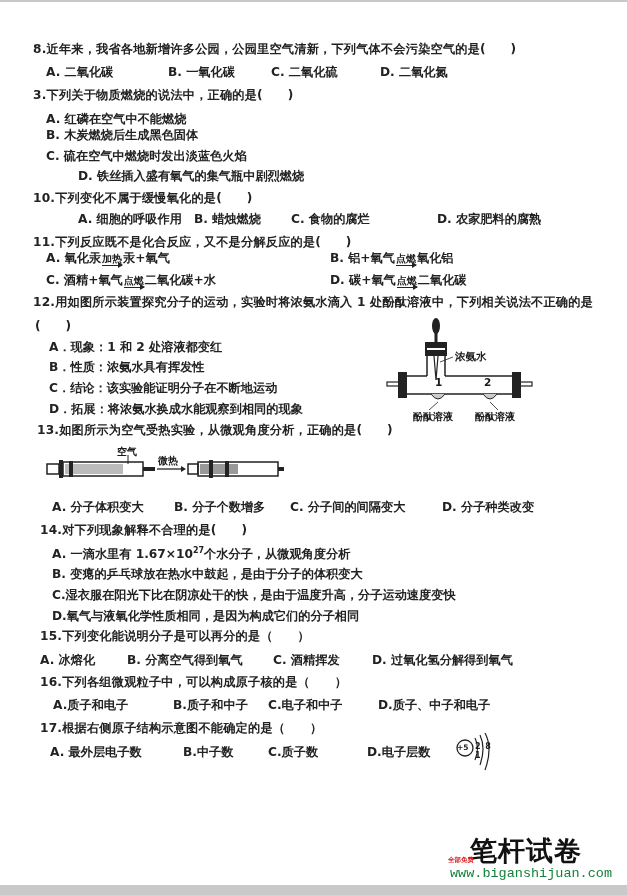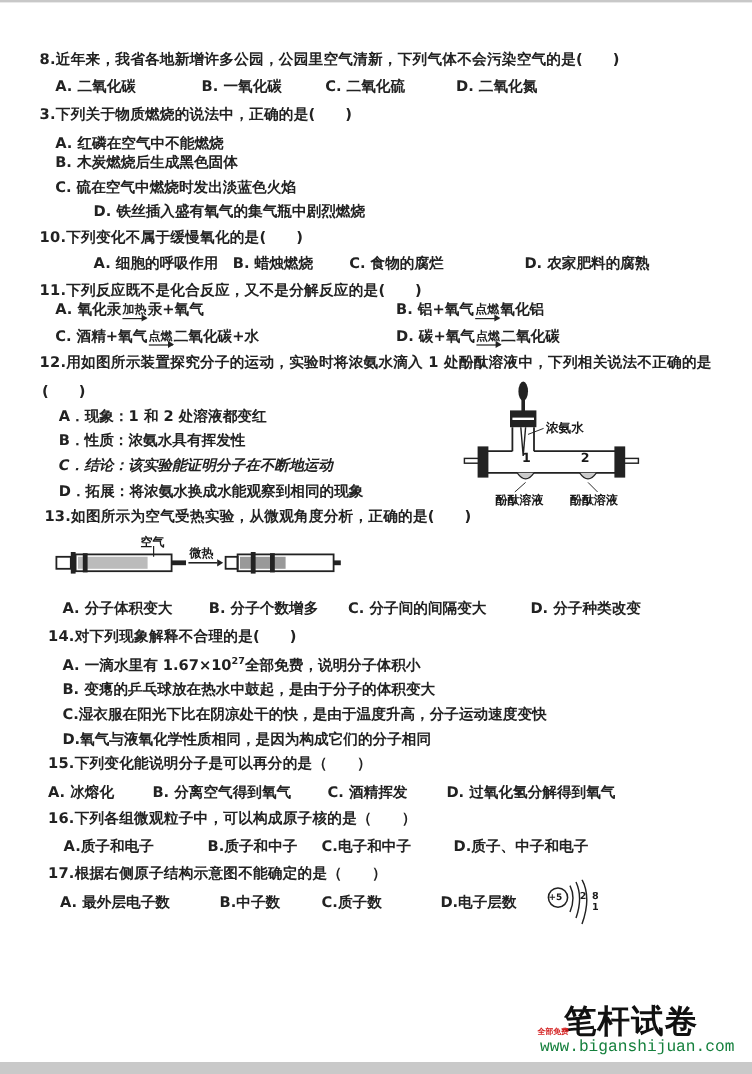--- a/index.html
+++ b/index.html
@@ -61,21 +61,21 @@
   <span>C. 酒精+氧气</span><span class="eq"><span class="cond">点燃</span><span class="arrow"></span></span><span>二氧化碳+水</span>
 </div>
 <div class="opt" style="left:330px;top:272px;">
   <span>D. 碳+氧气</span><span class="eq"><span class="cond">点燃</span><span class="arrow"></span></span><span>二氧化碳</span>
 </div>
 
 <div class="line" style="left:33px;top:294px;">12.用如图所示装置探究分子的运动，实验时将浓氨水滴入 1 处酚酞溶液中，下列相关说法不正确的是</div>
 <div class="line" style="left:35px;top:318px;">(　　)</div>
 <div class="opt" style="left:49px;top:339px;">A．现象：1 和 2 处溶液都变红</div>
 <div class="opt" style="left:49px;top:359px;">B．性质：浓氨水具有挥发性</div>
-<div class="opt" style="left:49px;top:380px;font-style:italic;">C．结论：该实验能证明分子在不断地运动</div>
+<div class="opt" style="left:49px;top:380px;">C．结论：该实验能证明分子在不断地运动</div>
 <div class="opt" style="left:49px;top:401px;">D．拓展：将浓氨水换成水能观察到相同的现象</div>
 
 <div class="fig" style="left:385px;top:314px;width:160px;height:110px;">
   <svg width="160" height="110" viewBox="0 0 160 110">
 
     <ellipse cx="51" cy="12" rx="4" ry="8" fill="#222"></ellipse>
     <rect x="49.5" y="19" width="3" height="10" fill="#222"></rect>
 
     <rect x="40" y="28" width="22" height="14" fill="#222"></rect>
     <rect x="42" y="34" width="18" height="2" fill="#fff"></rect>
@@ -130,21 +130,21 @@
   </svg>
   <span style="position:absolute;left:72px;top:0px;font-size:10px;font-weight:bold;">空气</span>
   <span style="position:absolute;left:113px;top:9px;font-size:10px;font-weight:bold;">微热</span>
 </div>
 <div class="opt" style="left:52px;top:499px;">A. 分子体积变大</div>
 <div class="opt" style="left:174px;top:499px;">B. 分子个数增多</div>
 <div class="opt" style="left:290px;top:499px;">C. 分子间的间隔变大</div>
 <div class="opt" style="left:442px;top:499px;">D. 分子种类改变</div>
 
 <div class="line" style="left:40px;top:522px;">14.对下列现象解释不合理的是(　　)</div>
-<div class="opt" style="left:52px;top:543px;"><span>A. 一滴水里有 1.67×10</span><sup>27</sup><span>全部免费，说明分子体积小</span></div>
+<div class="opt" style="left:52px;top:543px;"><span>A. 一滴水里有 1.67×10</span><sup>27</sup><span>个水分子，从微观角度分析</span></div>
 <div class="opt" style="left:52px;top:566px;">B. 变瘪的乒乓球放在热水中鼓起，是由于分子的体积变大</div>
 <div class="opt" style="left:52px;top:587px;">C.湿衣服在阳光下比在阴凉处干的快，是由于温度升高，分子运动速度变快</div>
 <div class="opt" style="left:52px;top:608px;text-align:right;">D.氧气与液氧化学性质相同，是因为构成它们的分子相同</div>
 
 <div class="line" style="left:40px;top:628px;">15.下列变化能说明分子是可以再分的是（　　）</div>
 <div class="opt" style="left:40px;top:652px;">A. 冰熔化</div>
 <div class="opt" style="left:127px;top:652px;">B. 分离空气得到氧气</div>
 <div class="opt" style="left:273px;top:652px;">C. 酒精挥发</div>
 <div class="opt" style="left:372px;top:652px;">D. 过氧化氢分解得到氧气</div>
 
@@ -161,20 +161,20 @@
 <div class="opt" style="left:367px;top:744px;">D.电子层数</div>
 
 <div class="fig" style="left:455px;top:733px;width:45px;height:45px;">
   <svg width="45" height="45" viewBox="0 0 45 45">
     <circle cx="10" cy="15" r="8" fill="none" stroke="#222" stroke-width="1.3"></circle>
     <path d="M20 5 Q25 15 20 27" fill="none" stroke="#222" stroke-width="1.2"></path>
     <path d="M25 2 Q31 15 25 32" fill="none" stroke="#222" stroke-width="1.2"></path>
     <path d="M30 0 Q38 15 30 37" fill="none" stroke="#222" stroke-width="1.2"></path>
   </svg>
   <span style="position:absolute;left:2px;top:10px;font-size:7.5px;font-weight:bold;">+5</span>
-  <span style="position:absolute;left:20px;top:9px;font-size:8px;font-weight:bold;letter-spacing:1px;text-align:right;">2 8 1</span>
+  <span style="position:absolute;left:20px;top:9px;font-size:8px;font-weight:bold;letter-spacing:1px;">2 8 1</span>
 </div>
 
 <div class="logo-cn">笔杆试卷</div>
 <div class="logo-red">全部免费</div>
 <div class="logo-url">www.biganshijuan.com</div>
 
 <div class="botband"></div>
 
 </body></html>

